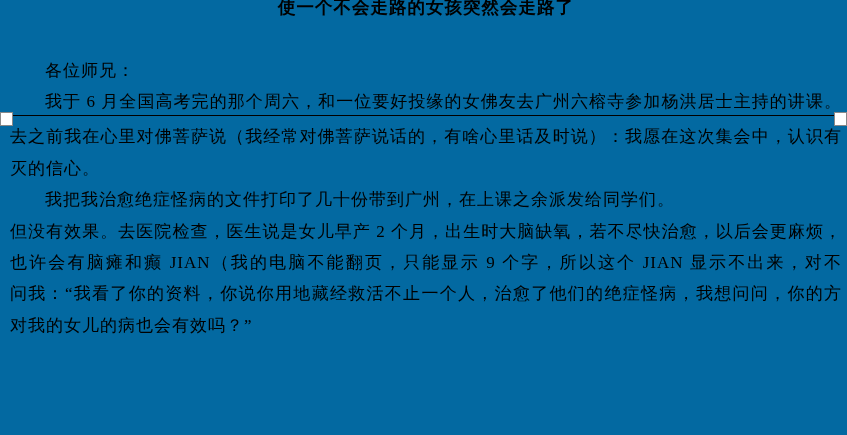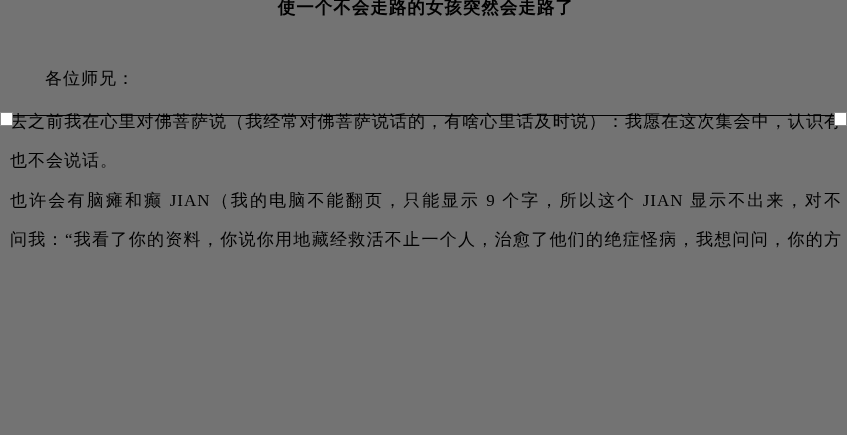--- a/index.html
+++ b/index.html
@@ -1,20 +1,20 @@
 <!DOCTYPE html>
 <html><head>
 <meta charset="utf-8">
 <style>
   html, body { margin: 0; padding: 0; background: #ffffff; }
   .page {
     position: relative;
     width: 847px;
     height: 435px;
-    background: #737373;
+    background: #0369a1;
     color: #000000;
     font-family: "Liberation Serif", "DejaVu Serif", serif;
     font-size: 17px;
     padding: 0 5px 0 10px;
     box-sizing: border-box;
     overflow: hidden;
   }
   .doc-title {
     font-weight: bold;
     text-align: center;
@@ -26,21 +26,20 @@
     white-space: nowrap;
   }
   .spacer-a { height: 39px; }
   .spacer-b { height: 3.6px; }
   .line {
     line-height: 31.4px;
     height: 31.4px;
     letter-spacing: 1px;
     white-space: nowrap;
     overflow: hidden;
-    margin-top: 8px;
   }
   .indent { text-indent: 35px; }
   .jl {
     white-space: normal;
     text-align: justify;
     text-align-last: justify;
   }
   .page-divider {
     position: absolute;
     left: 0;
@@ -70,27 +69,31 @@
 </head>
 <body>
 
 <div class="page">
 
   <div class="doc-title">使一个不会走路的女孩突然会走路了</div>
 
   <div class="spacer-a"></div>
 
   <div class="line indent">各位师兄：</div>
+  <div class="line indent jl">我于 6 月全国高考完的那个周六，和一位要好投缘的女佛友去广州六榕寺参加杨洪居士主持的讲课。</div>
 
   <div class="spacer-b"></div>
 
   <div class="line jl">去之前我在心里对佛菩萨说（我经常对佛菩萨说话的，有啥心里话及时说）：我愿在这次集会中，认识有缘</div>
-  <div class="line">也不会说话。</div>
+  <div class="line">灭的信心。</div>
+  <div class="line indent">我把我治愈绝症怪病的文件打印了几十份带到广州，在上课之余派发给同学们。</div>
+  <div class="line jl">但没有效果。去医院检查，医生说是女儿早产 2 个月，出生时大脑缺氧，若不尽快治愈，以后会更麻烦，</div>
   <div class="line jl">也许会有脑瘫和癫 JIAN（我的电脑不能翻页，只能显示 9 个字，所以这个 JIAN 显示不出来，对不起）。她</div>
   <div class="line jl">问我：“我看了你的资料，你说你用地藏经救活不止一个人，治愈了他们的绝症怪病，我想问问，你的方法</div>
+  <div class="line">对我的女儿的病也会有效吗？”</div>
 
   <div class="page-divider">
     <div class="pd-line"></div>
     <div class="crop-mark crop-left"></div>
     <div class="crop-mark crop-right"></div>
   </div>
 
 </div>
 
 </body></html>

